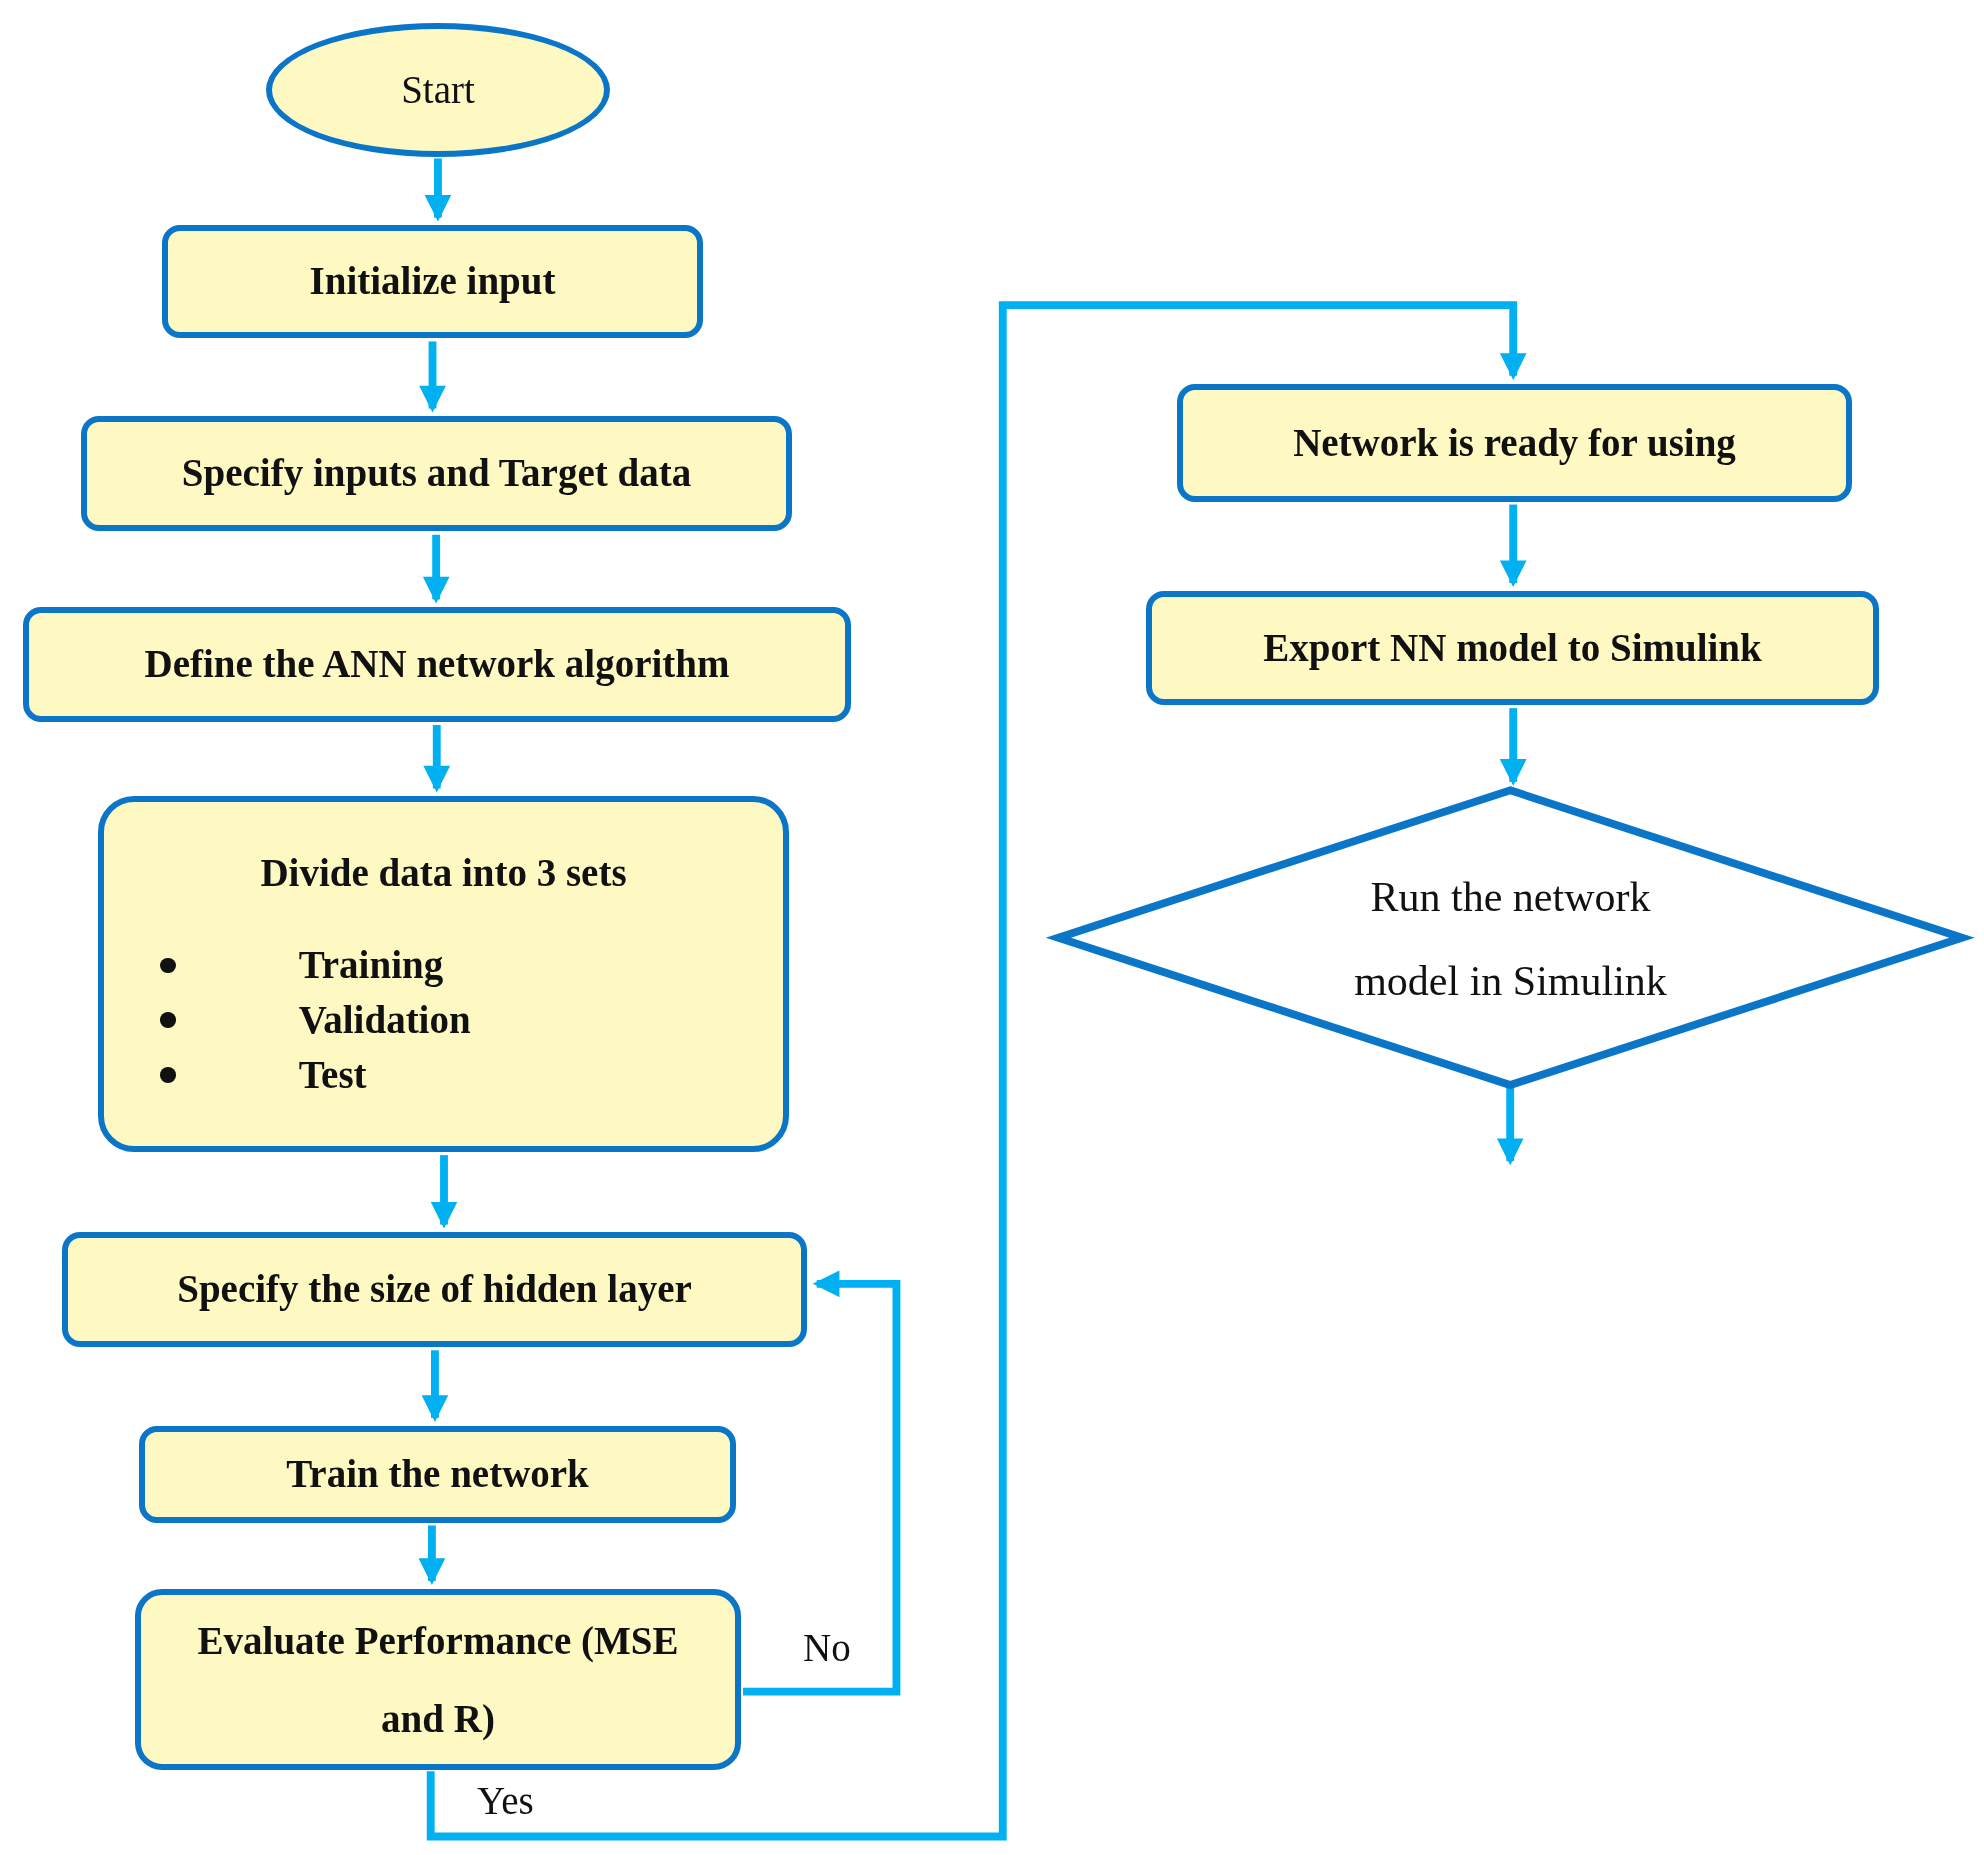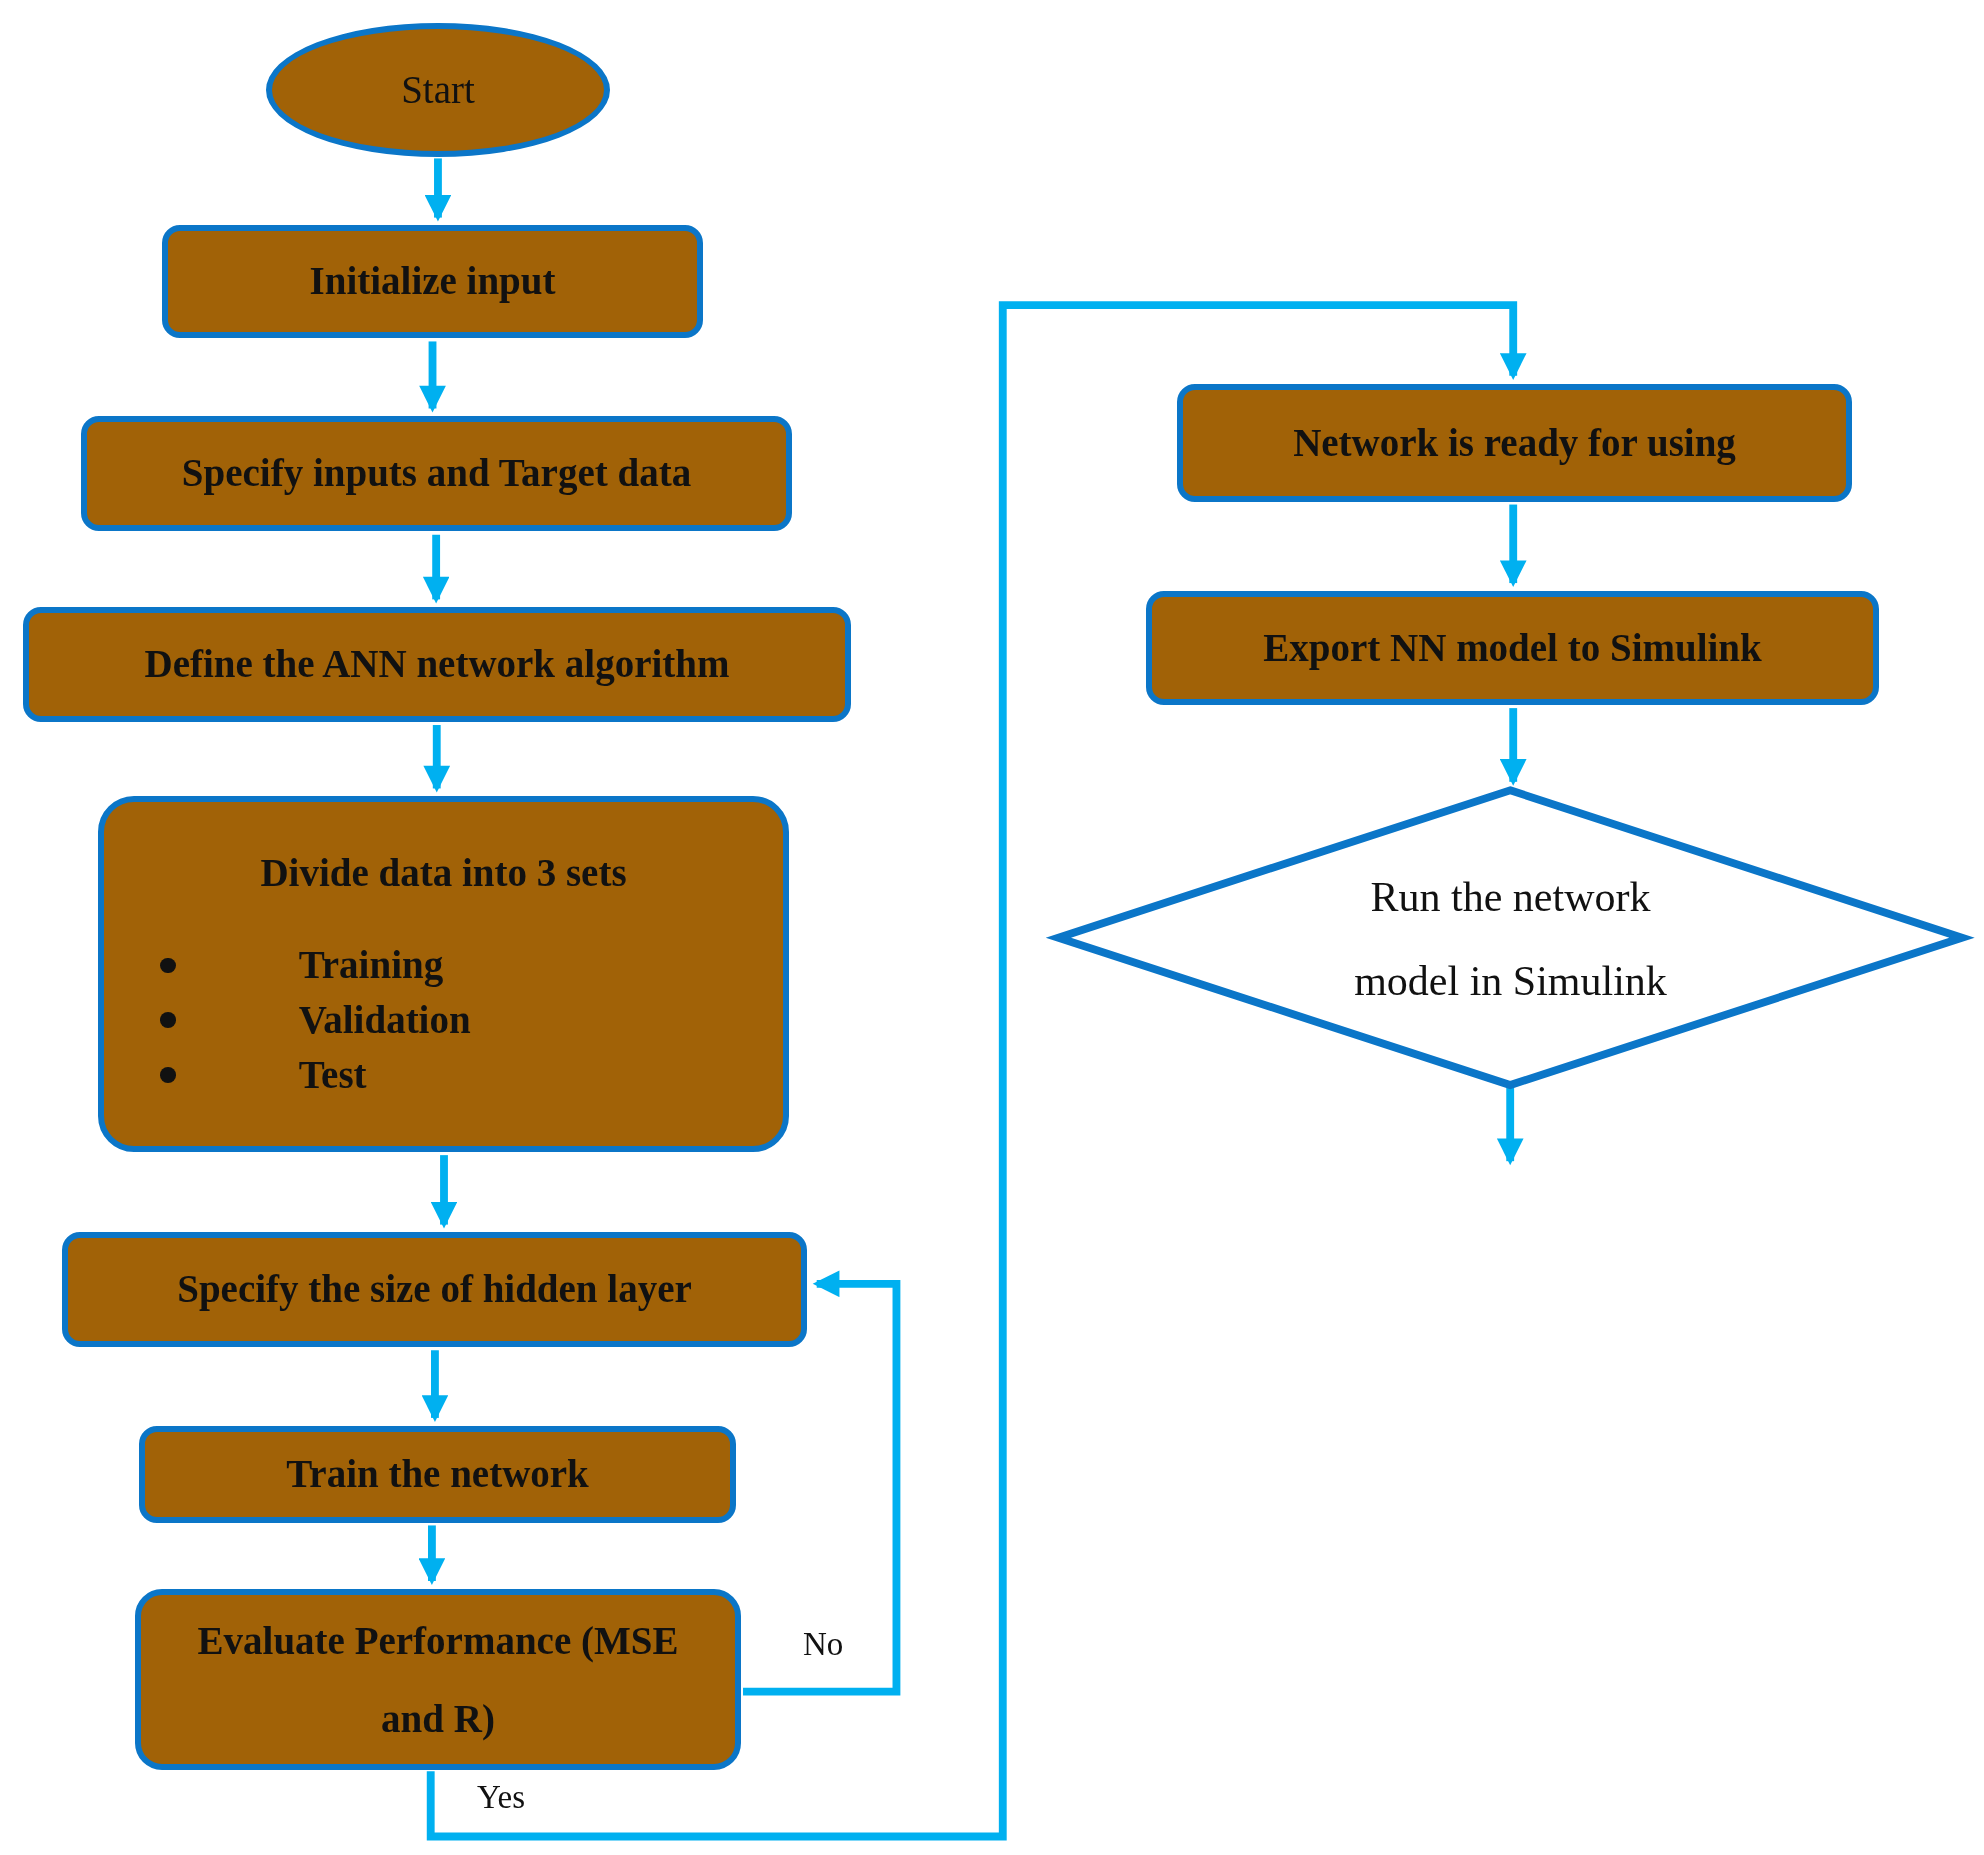--- a/index.html
+++ b/index.html
@@ -7,21 +7,21 @@
     position:relative;
     width:1985px;height:1856px;
     background:#ffffff;
     font-family:"Liberation Serif","DejaVu Serif",serif;
     color:#111111;
     overflow:hidden;
   }
   #edges{position:absolute;left:0;top:0;z-index:1;}
   .node{
     position:absolute;z-index:2;
-    background:#a16207;
+    background:#fef9c3;
     border:6.6px solid #0b76c8;
     display:flex;align-items:center;justify-content:center;
     text-align:center;
     font-size:39px;line-height:1.25;
     box-sizing:border-box;
   }
   .rect{border-radius:18px;font-weight:bold;}
   .ellipse{border-radius:50%;}
   .node .inner{display:block;}
   
@@ -34,21 +34,21 @@
   .dot{width:15.7px;height:15.7px;border-radius:50%;background:#111111;flex:0 0 15.7px;}
   #divide-list .bl{margin-left:123px;}
   
   #diamond-label{
     position:absolute;z-index:3;
     left:1317px;top:855px;width:387px;
     text-align:center;font-size:42px;line-height:2.0;
   }
   .edge-label{
     position:absolute;z-index:3;
-    font-size:33px;line-height:1;
+    font-size:39px;line-height:1;
   }
 </style>
 </head>
 <body>
 
 <div id="canvas">
 
   <svg id="edges" width="1985" height="1856" viewBox="0 0 3286 3072">
     <defs>
       <marker id="ah" viewBox="0 0 10 10" refX="8.5" refY="5" markerWidth="3.8" markerHeight="3.4" orient="auto">

